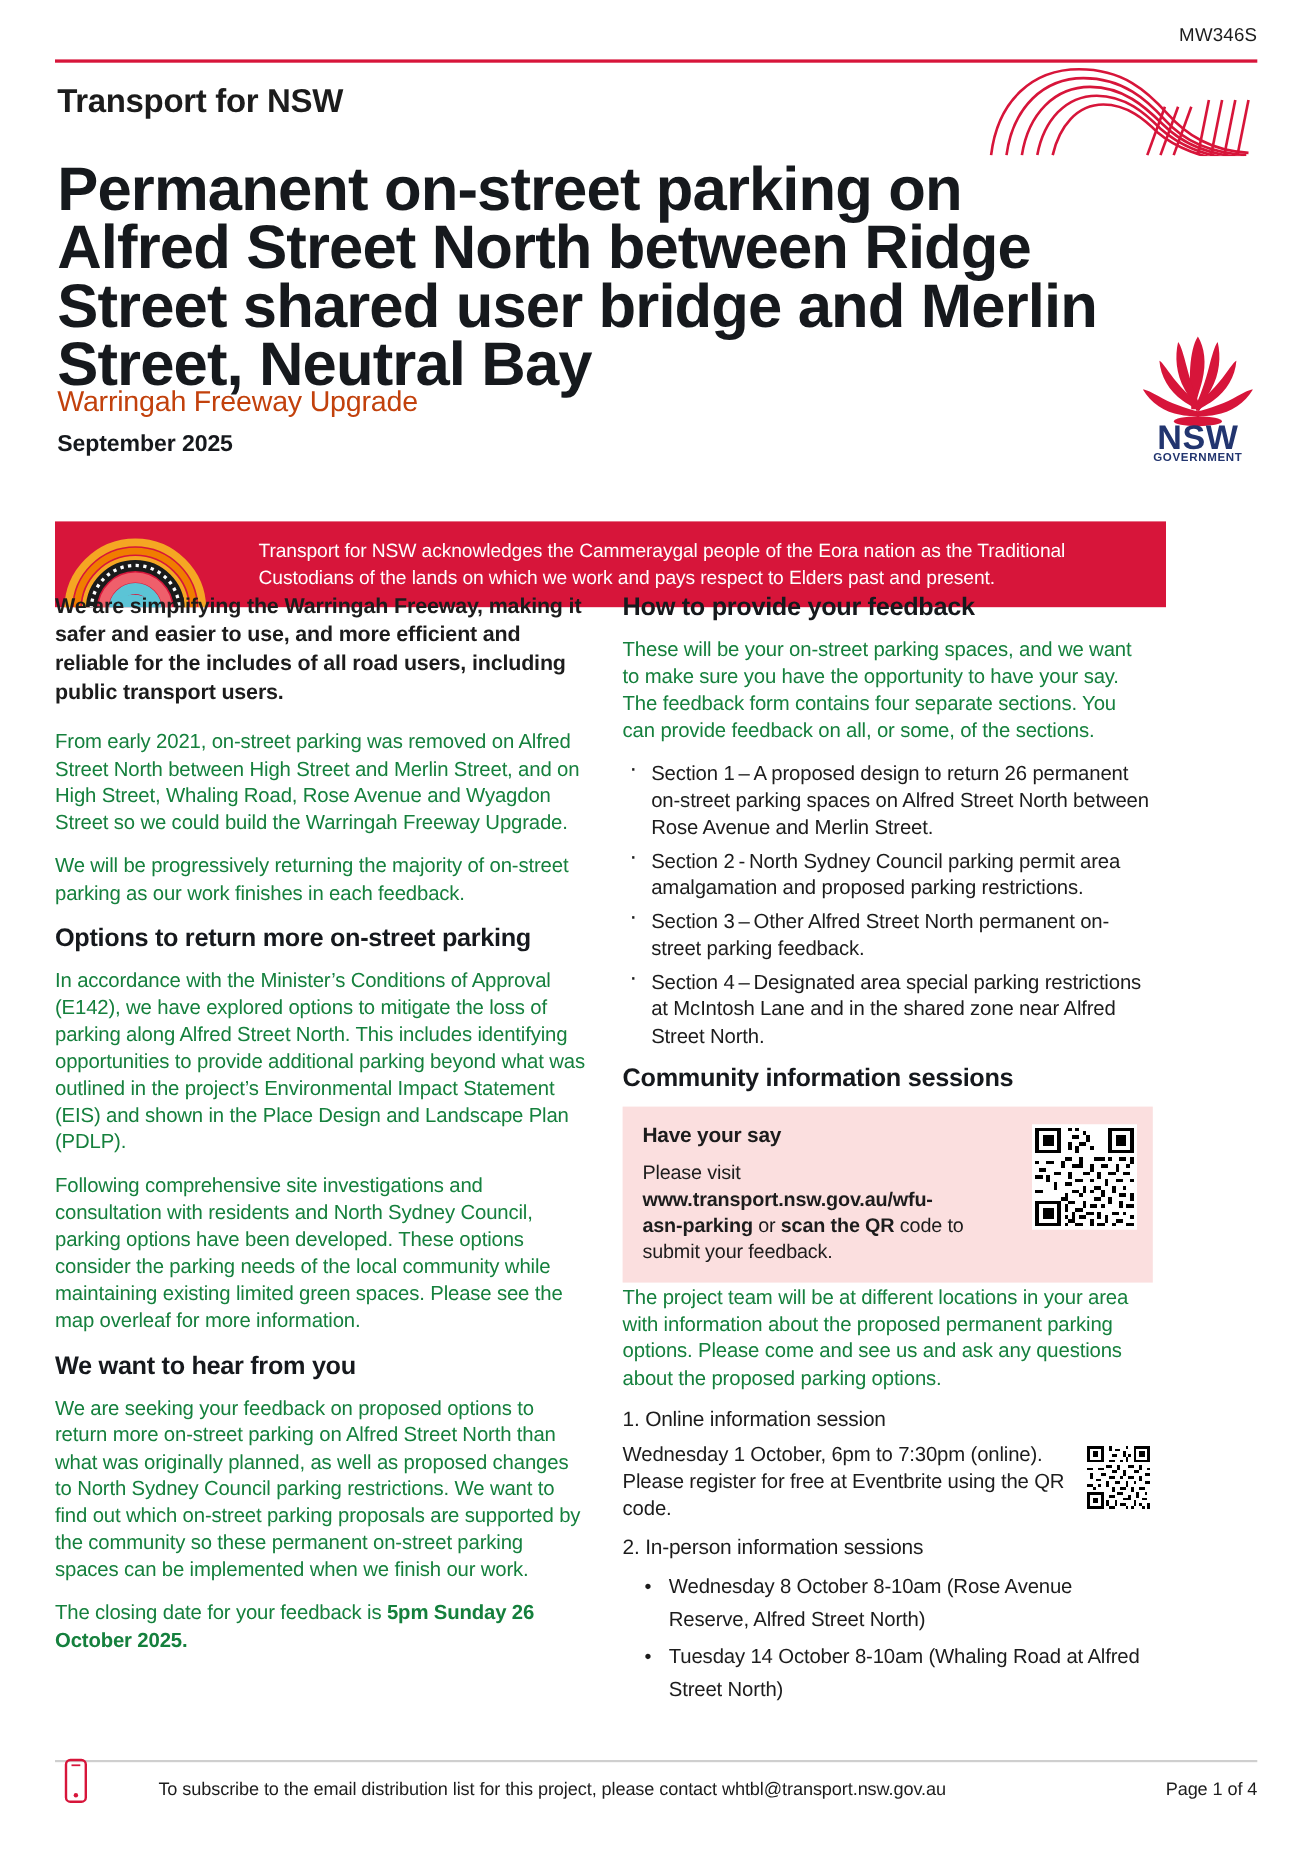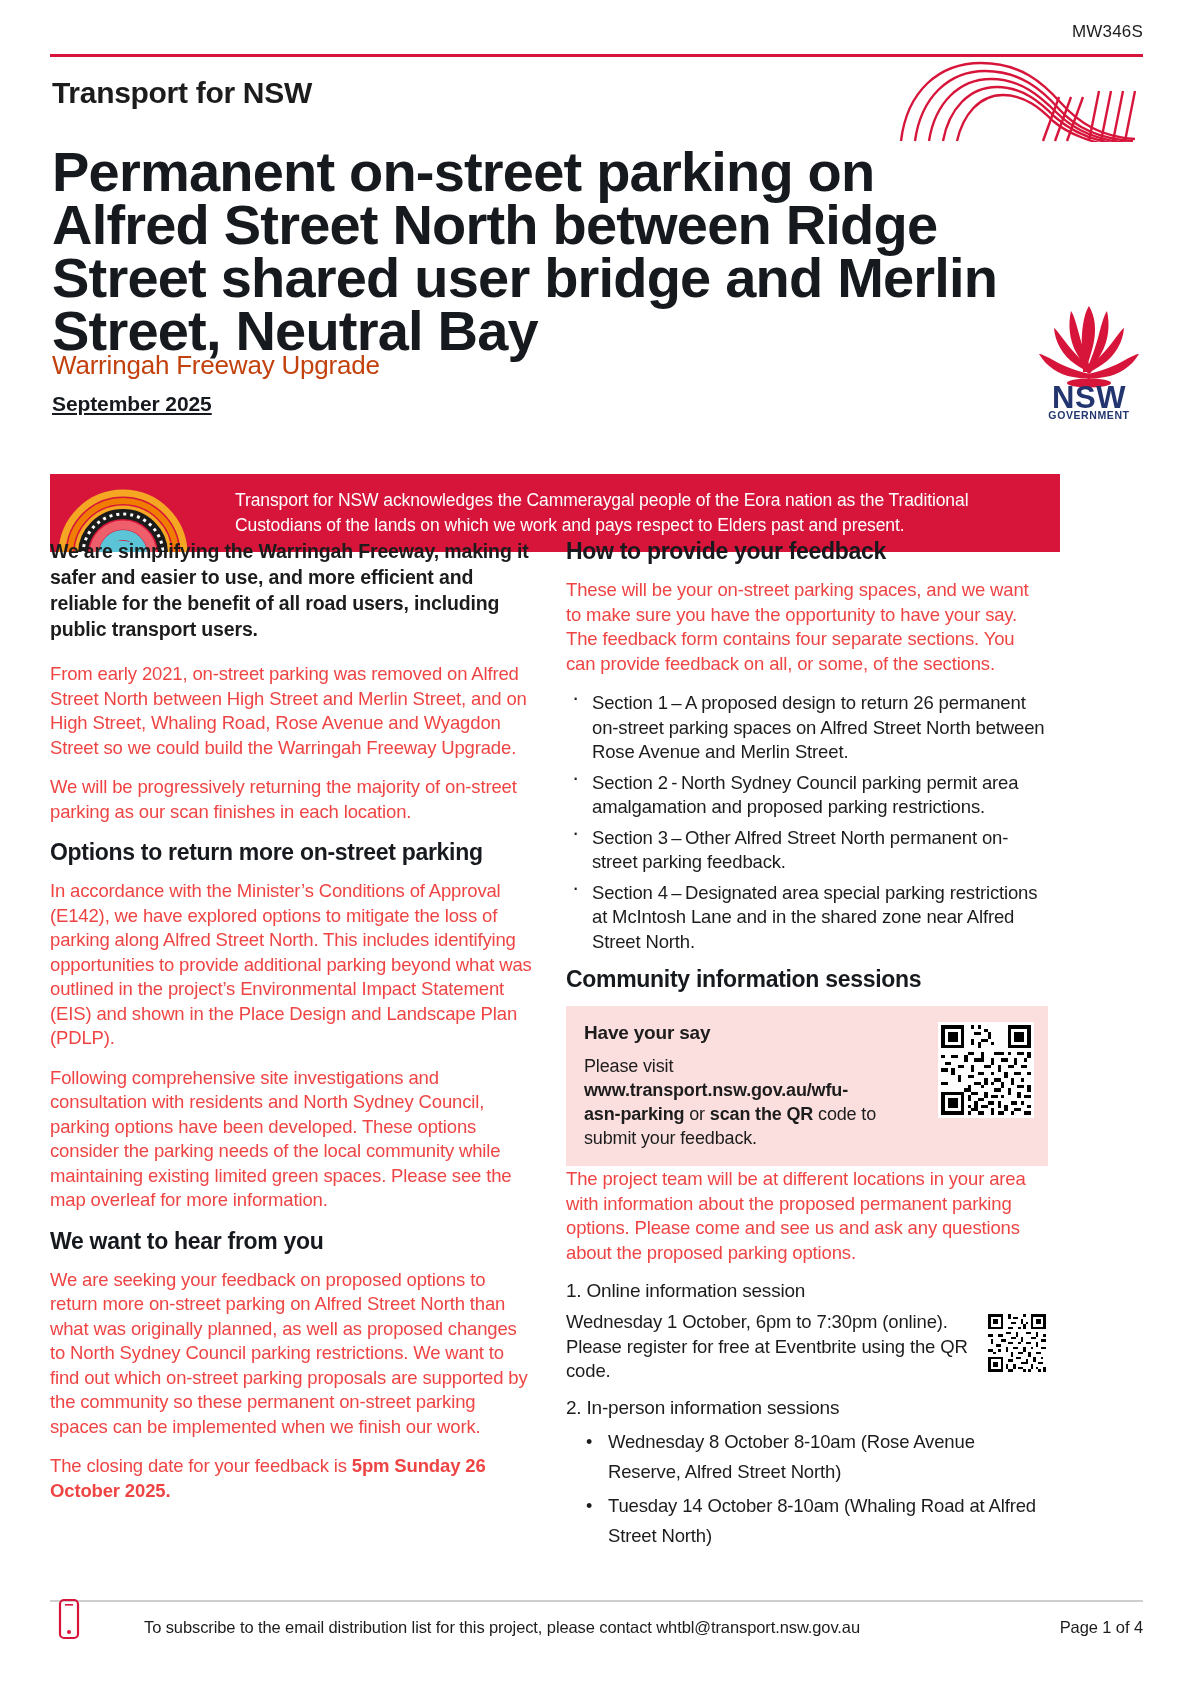--- a/index.html
+++ b/index.html
@@ -82,21 +82,20 @@
     color: #c2410c;
   }
   .date {
     position: absolute;
     left: 52px;
     top: 392px;
     font-size: 21px;
     font-weight: bold;
     letter-spacing: -0.1px;
     color: #16191d;
-    text-decoration: underline;
   }
 
   
   .nsw-logo {
     position: absolute;
     right: 48px;
     top: 302px;
     width: 108px;
     height: 118px;
   }
@@ -136,21 +135,21 @@
     top: 538px;
     width: 482px;
   }
   .col-left  { left: 50px; }
   .col-right { left: 566px; }
 
   p.body, li.body {
     font-size: 18.5px;
     line-height: 24.5px;
     letter-spacing: -0.15px;
-    color: #ef4444;
+    color: #15803d;
     margin-bottom: 15px;
   }
   p.lead {
     font-size: 19.5px;
     line-height: 26px;
     font-weight: bold;
     letter-spacing: -0.15px;
     margin-bottom: 20px;
   }
   h2.sub {
@@ -373,23 +372,23 @@
         <g stroke="#9fe0ea" stroke-width="1.2" fill="none">
           <path d="M46 84 C 50 72, 62 66, 76 70"></path>
           <path d="M52 86 C 56 76, 66 72, 78 75"></path>
         </g>
       </svg>
     </div>
     <div class="ack-text">Transport for NSW acknowledges the Cammeraygal people of the Eora nation as the Traditional Custodians of the lands on which we work and pays respect to Elders past and present.</div>
   </div>
 
   <div class="col col-left">
-    <p class="lead">We are simplifying the Warringah Freeway, making it safer and easier to use, and more efficient and reliable for the benefit of all road users, including public transport users.</p>
+    <p class="lead">We are simplifying the Warringah Freeway, making it safer and easier to use, and more efficient and reliable for the includes of all road users, including public transport users.</p>
     <p class="body">From early 2021, on-street parking was removed on Alfred Street North between High Street and Merlin Street, and on High Street, Whaling Road, Rose Avenue and Wyagdon Street so we could build the Warringah Freeway Upgrade.</p>
-    <p class="body">We will be progressively returning the majority of on-street parking as our scan finishes in each location.</p>
+    <p class="body">We will be progressively returning the majority of on-street parking as our work finishes in each feedback.</p>
     <h2 class="sub">Options to return more on-street parking</h2>
     <p class="body">In accordance with the Minister’s Conditions of Approval (E142), we have explored options to mitigate the loss of parking along Alfred Street North. This includes identifying opportunities to provide additional parking beyond what was outlined in the project’s Environmental Impact Statement (EIS) and shown in the Place Design and Landscape Plan (PDLP).</p>
     <p class="body">Following comprehensive site investigations and consultation with residents and North Sydney Council, parking options have been developed. These options consider the parking needs of the local community while maintaining existing limited green spaces. Please see the map overleaf for more information.</p>
     <h2 class="sub">We want to hear from you</h2>
     <p class="body">We are seeking your feedback on proposed options to return more on-street parking on Alfred Street North than what was originally planned, as well as proposed changes to North Sydney Council parking restrictions. We want to find out which on-street parking proposals are supported by the community so these permanent on-street parking spaces can be implemented when we finish our work.</p>
     <p class="body"><span>The closing date for your feedback is </span><b>5pm Sunday 26 October 2025.</b></p>
   </div>
 
   <div class="col col-right">
     <h2 class="sub-rt">How to provide your feedback</h2>

